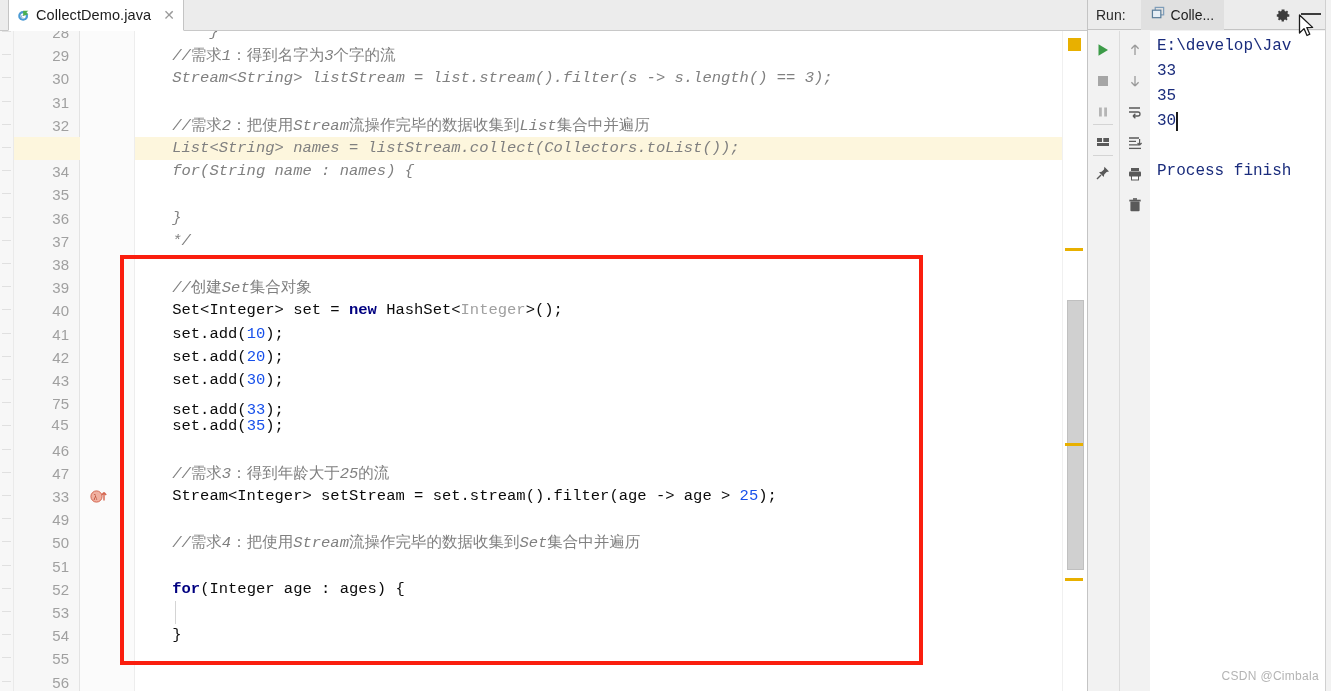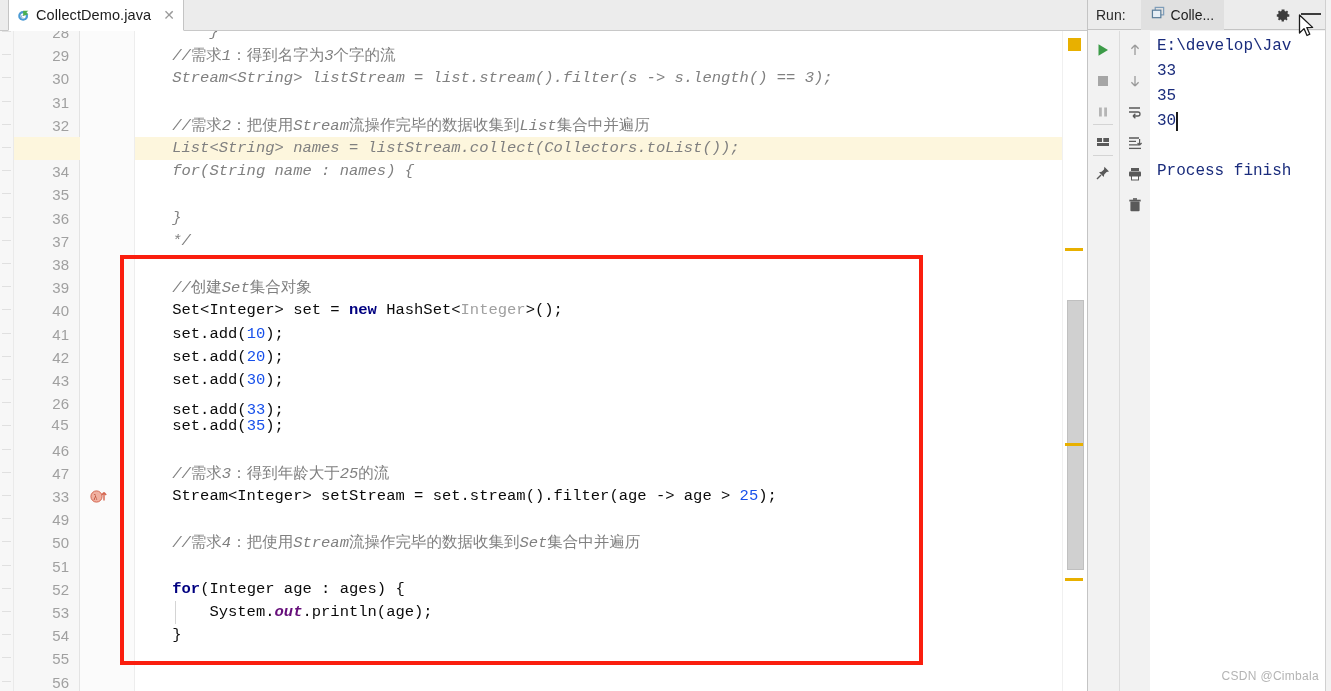--- a/index.html
+++ b/index.html
@@ -339,21 +339,21 @@
           <span class="lnum" style="top: 129.2px;">34</span>
           <span class="lnum" style="top: 152.4px;">35</span>
           <span class="lnum" style="top: 175.6px;">36</span>
           <span class="lnum" style="top: 198.8px;">37</span>
           <span class="lnum" style="top: 222px;">38</span>
           <span class="lnum" style="top: 245.2px;">39</span>
           <span class="lnum" style="top: 268.4px; text-align: right;">40</span>
           <span class="lnum" style="top: 291.6px;">41</span>
           <span class="lnum" style="top: 314.8px;">42</span>
           <span class="lnum" style="top: 338px;">43</span>
-          <span class="lnum" style="top: 361.2px;">26</span>
+          <span class="lnum" style="top: 361.2px;">75</span>
           <span class="lnum" style="top: 384.4px; font-family: Liberation Mono, monospace;">45</span>
           <span class="lnum" style="top: 407.6px;">46</span>
           <span class="lnum" style="top: 430.8px;">47</span>
           <span class="lnum" style="top: 454px;">33</span>
           <span class="lnum" style="top: 477.2px;">49</span>
           <span class="lnum" style="top: 500.4px;">50</span>
           <span class="lnum" style="top: 523.6px;">51</span>
           <span class="lnum" style="top: 546.8px;">52</span>
           <span class="lnum" style="top: 570px;">53</span>
           <span class="lnum" style="top: 593.2px;">54</span>
@@ -389,21 +389,20 @@
           <div class="cl" style="top: 314.8px;"><span>    set.add(</span><span class="num">20</span><span>);</span></div>
           <div class="cl" style="top: 338px;"><span>    set.add(</span><span class="num">30</span><span>);</span></div>
           <div class="cl" style="top: 368px;"><span>    set.add(</span><span class="num">33</span><span>);</span></div>
           <div class="cl" style="top: 384.4px;"><span>    set.add(</span><span class="num">35</span><span>);</span></div>
           <div class="cl" style="top: 407.6px;">&nbsp;</div>
           <div class="cl" style="top: 430.8px;"><span class="cmt">    //</span><span class="cmt cjk">需求</span><span class="cmt">3</span><span class="cmt cjk">：得到年龄大于</span><span class="cmt">25</span><span class="cmt cjk">的流</span></div>
           <div class="cl" style="top: 454px;"><span>    Stream&lt;Integer&gt; setStream = set.stream().filter(age -&gt; age &gt; </span><span class="num">25</span><span>);</span></div>
           <div class="cl" style="top: 477.2px;">&nbsp;</div>
           <div class="cl" style="top: 500.4px;"><span class="cmt">    //</span><span class="cmt cjk">需求</span><span class="cmt">4</span><span class="cmt cjk">：把使用</span><span class="cmt">Stream</span><span class="cmt cjk">流操作完毕的数据收集到</span><span class="cmt">Set</span><span class="cmt cjk">集合中并遍历</span></div>
           <div class="cl" style="top: 546.8px;"><span>    </span><span class="kw">for</span><span>(Integer age : ages) {</span></div>
-          <div class="cl" style="top: 570px;"><span>        System.</span><span class="fieldstat">out</span><span>.println(age);</span></div>
           <div class="cl" style="top: 593.2px;"><span>    }</span></div>
           <div class="cl" style="top: 616.4px;">&nbsp;</div>
           <div class="cl" style="top: 639.6px;">&nbsp;</div>
           <div class="indent-guide" style="left: 40px; top: 570px; height: 23.2px;"></div>
         </div>
 
       <div id="red-box" style="left: 120px; top: 224px; width: 803px; height: 410px; border-color: rgb(250, 30, 14);"></div>
     <div class="gutter-hl" style="top: 106px;"></div>
       </div>
 

